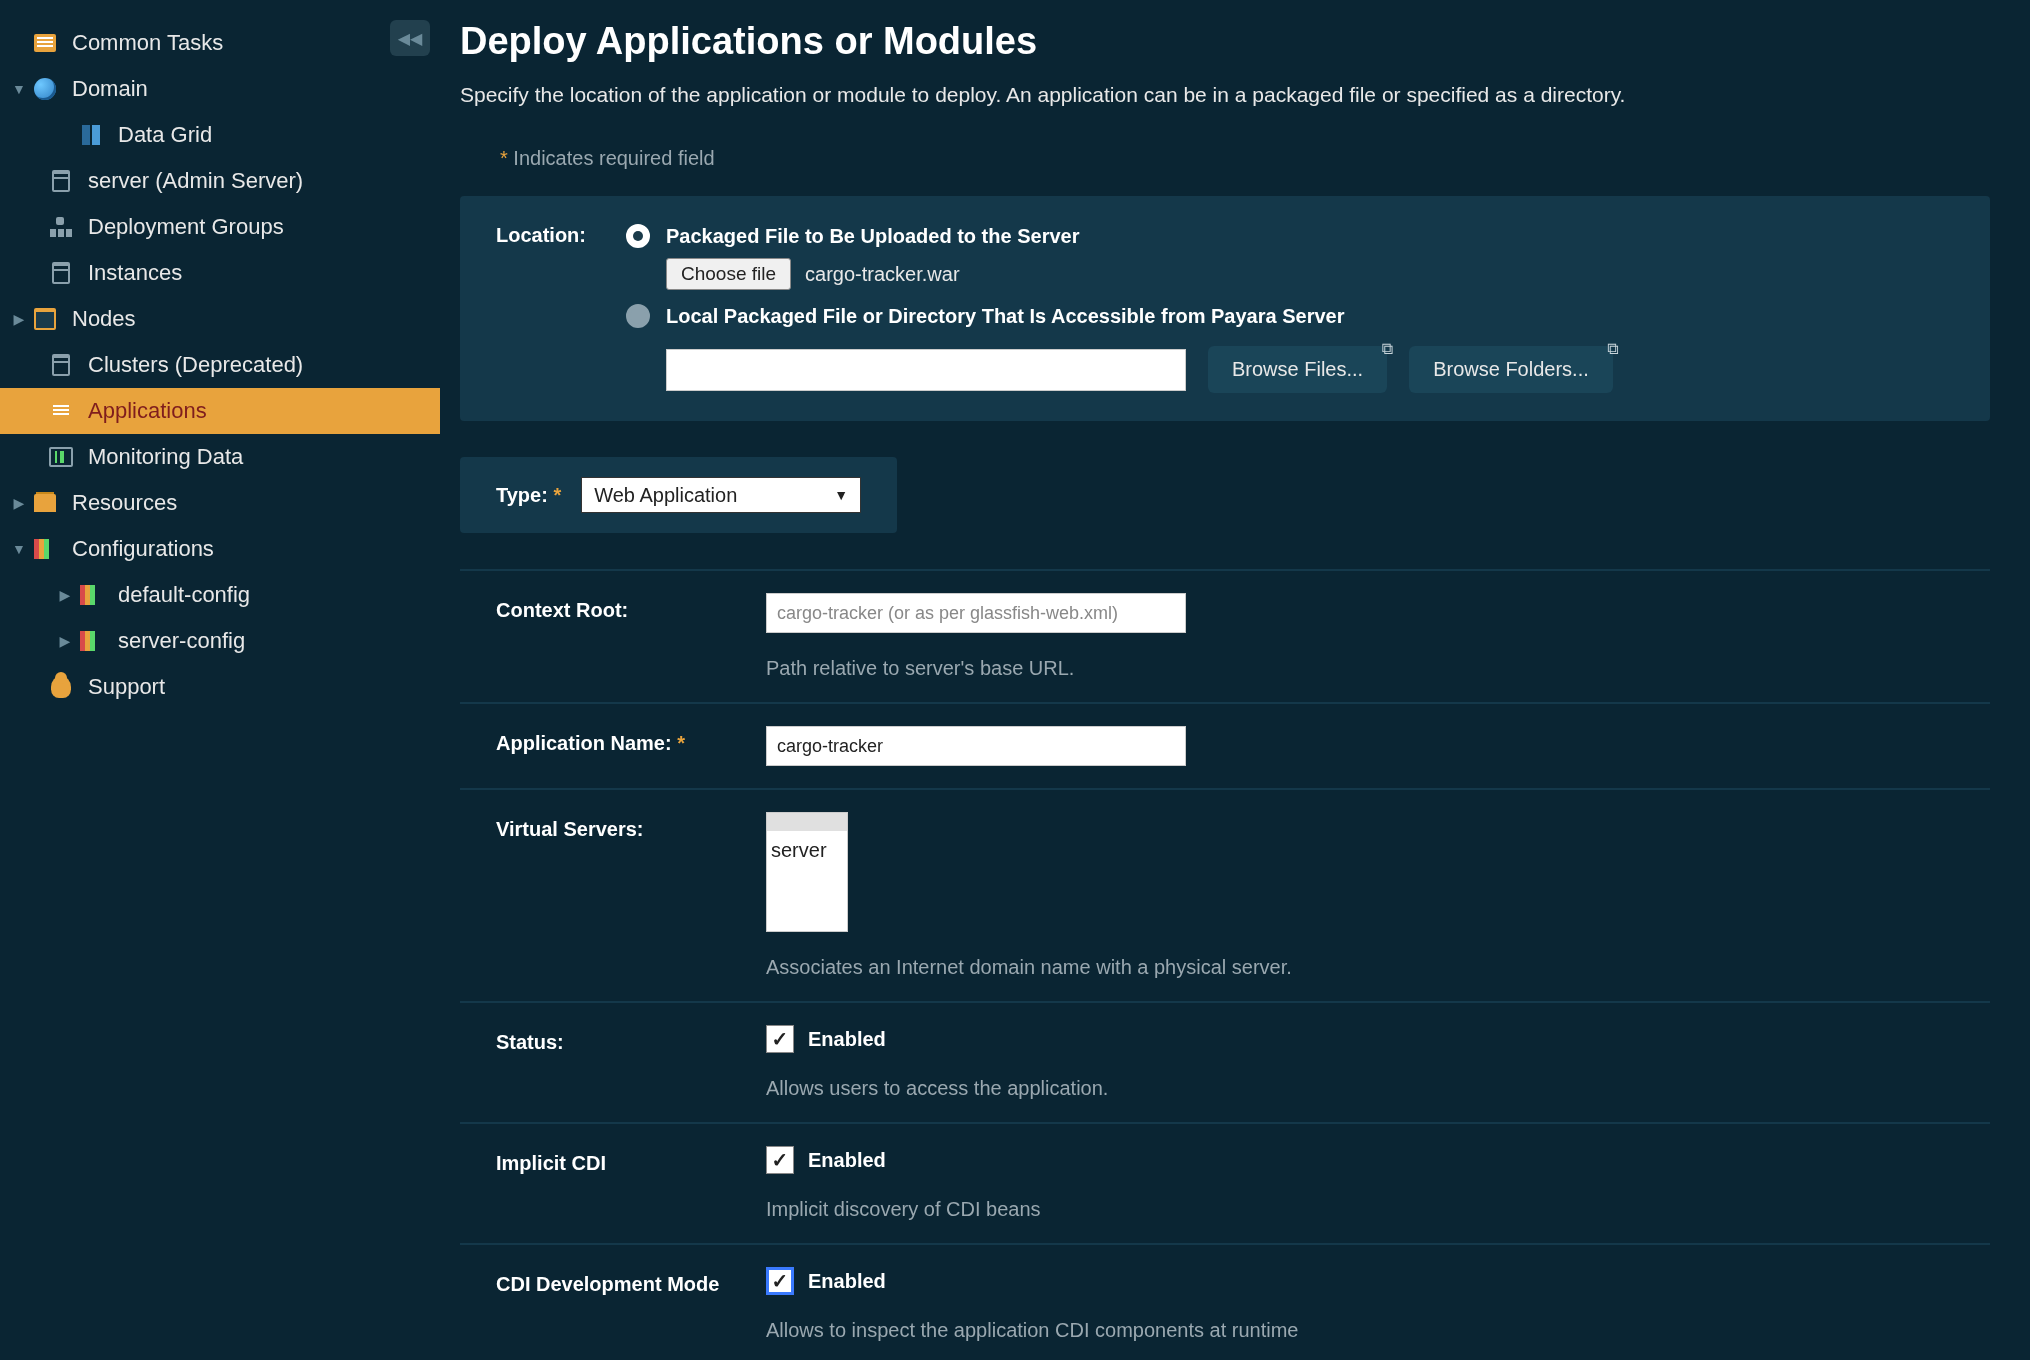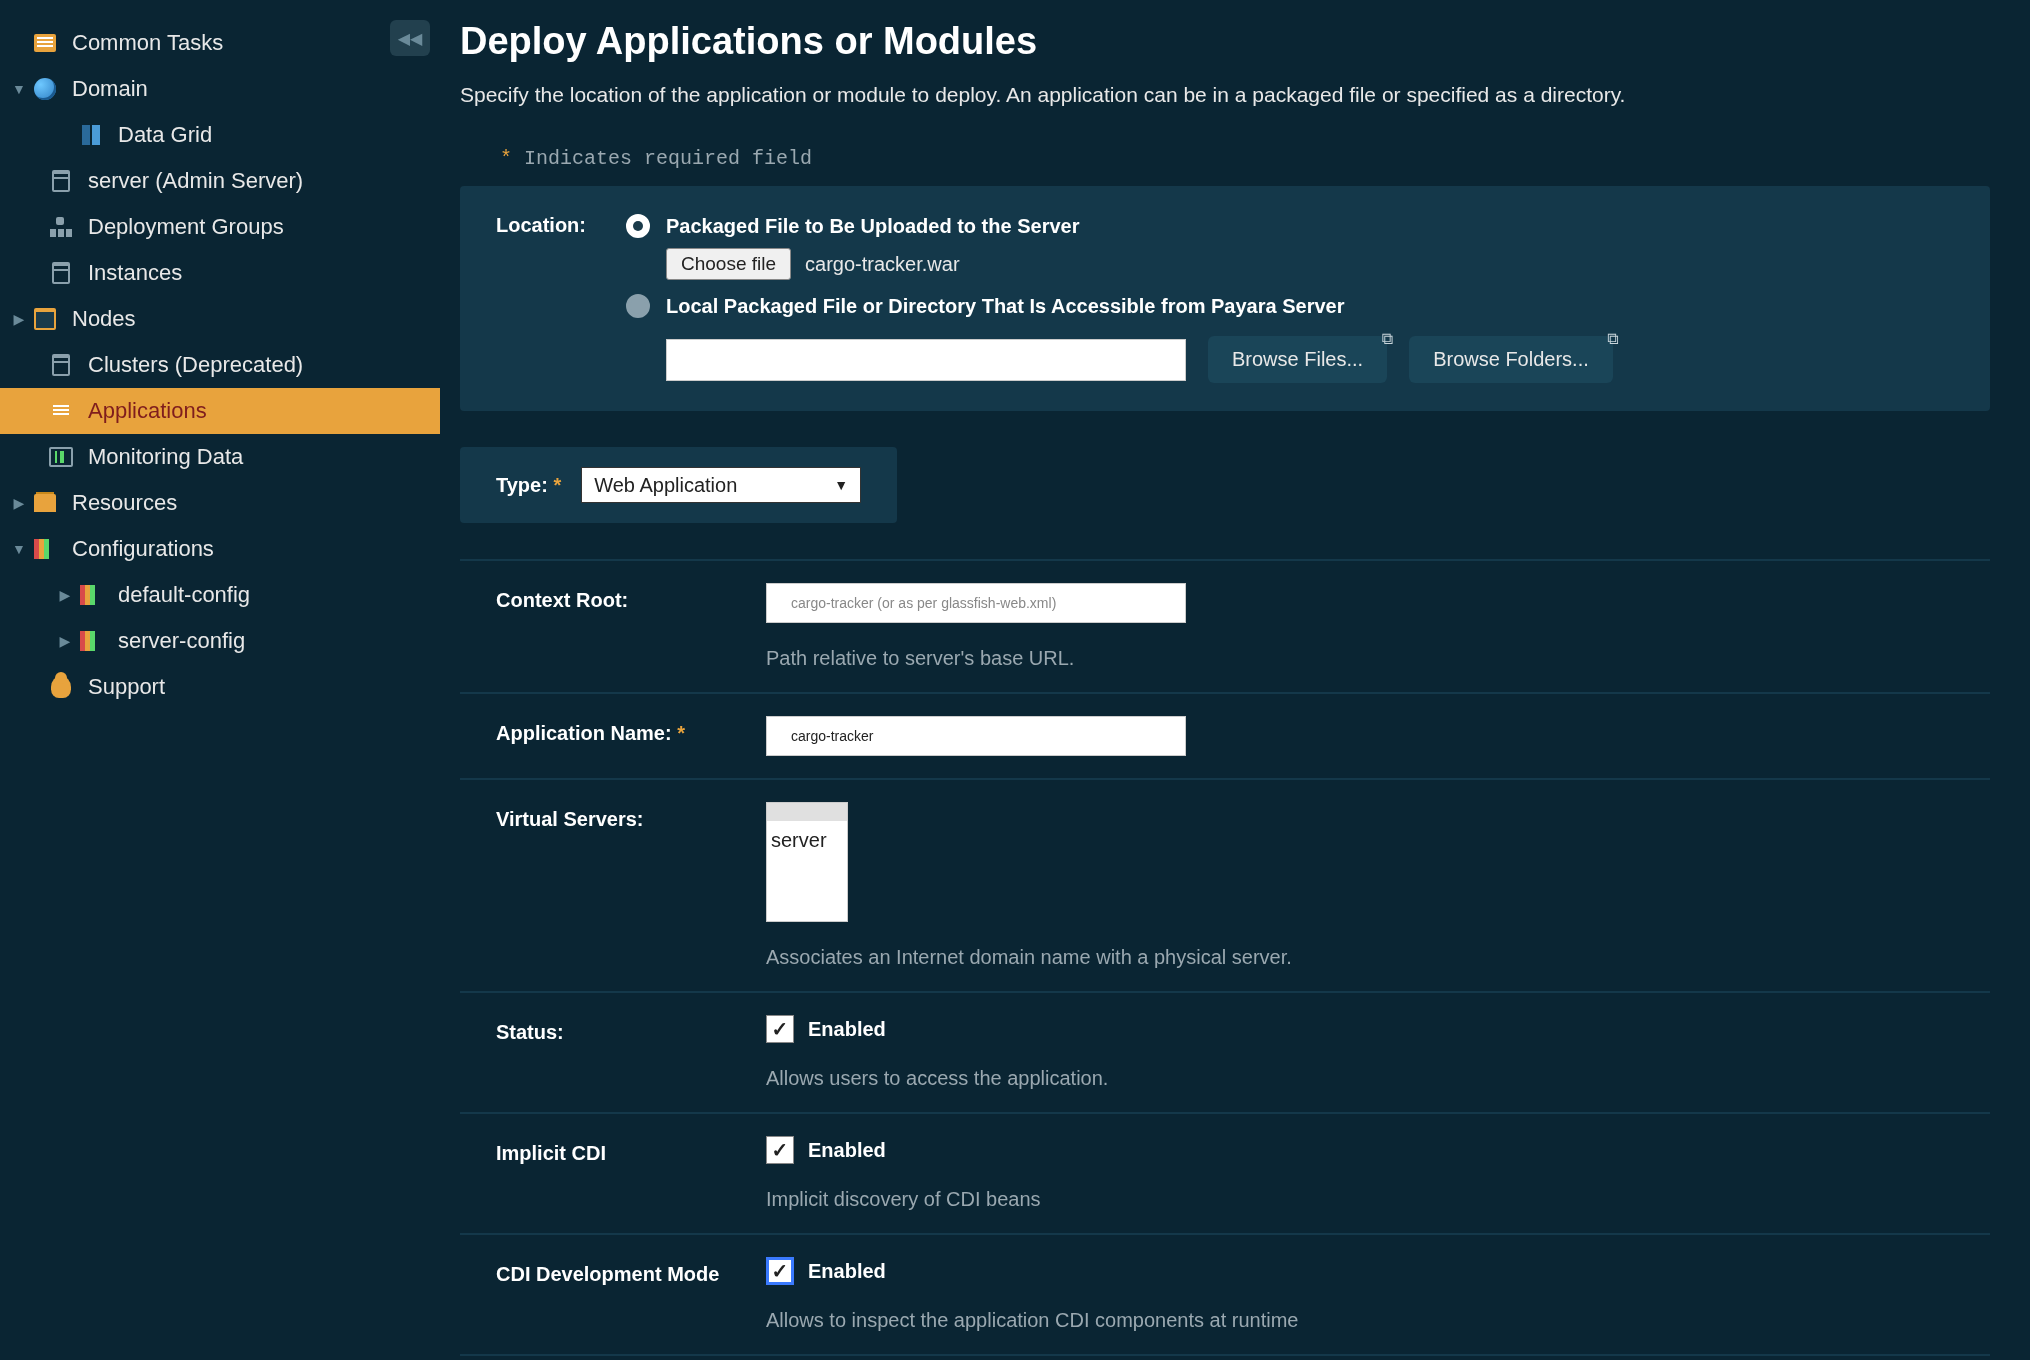--- a/index.html
+++ b/index.html
@@ -79,22 +79,21 @@
 }
 .page-intro {
   font-size: 21px;
   color: #e8e8e8;
   margin-bottom: 40px;
 }
 .req-note {
   font-size: 20px;
   color: #9aa8b0;
   margin-left: 40px;
-  margin-bottom: 16px;
-  font-family: Liberation Mono, monospace;
+  margin-bottom: 26px;
 }
 .req-star { color: #e8a33d; font-size: 20px; vertical-align: top; }
 .panel {
   background: #14384a;
   border-radius: 4px;
   padding: 28px 36px;
   margin-bottom: 36px;
 }
 .panel-small {
   background: #14384a;
@@ -147,21 +146,21 @@
 .form-rows { }
 .form-row {
   display: flex; align-items: flex-start; padding: 22px 36px;
   border-bottom: 2px solid #14384a; gap: 40px;
 }
 .form-row:first-child { border-top: 2px solid #14384a; }
 .form-row .lbl { width: 230px; font-size: 20px; font-weight: 600; color: #fff; padding-top: 6px; }
 .form-row .ctrl { flex: 1; }
 .text-input {
   width: 420px; height: 40px; background: #fff; border: 1px solid #ccc;
-  padding: 0 24px; font-size: 14px; color: #222;
+  padding: 0 10px; font-size: 18px; color: #222;
 }
 .text-input::placeholder { color: #888; }
 .help-text { font-size: 20px; color: #9aa8b0; margin-top: 24px; }
 .listbox {
   width: 82px; height: 120px; background: #fff; border: 1px solid #ccc;
   padding: 0;
 }
 .listbox-header { background: #e0e0e0; height: 18px; margin-bottom: 6px; }
 .listbox-item { font-size: 20px; color: #222; padding: 2px 4px; }
 .checkbox-row { display: flex; align-items: center; gap: 14px; }

